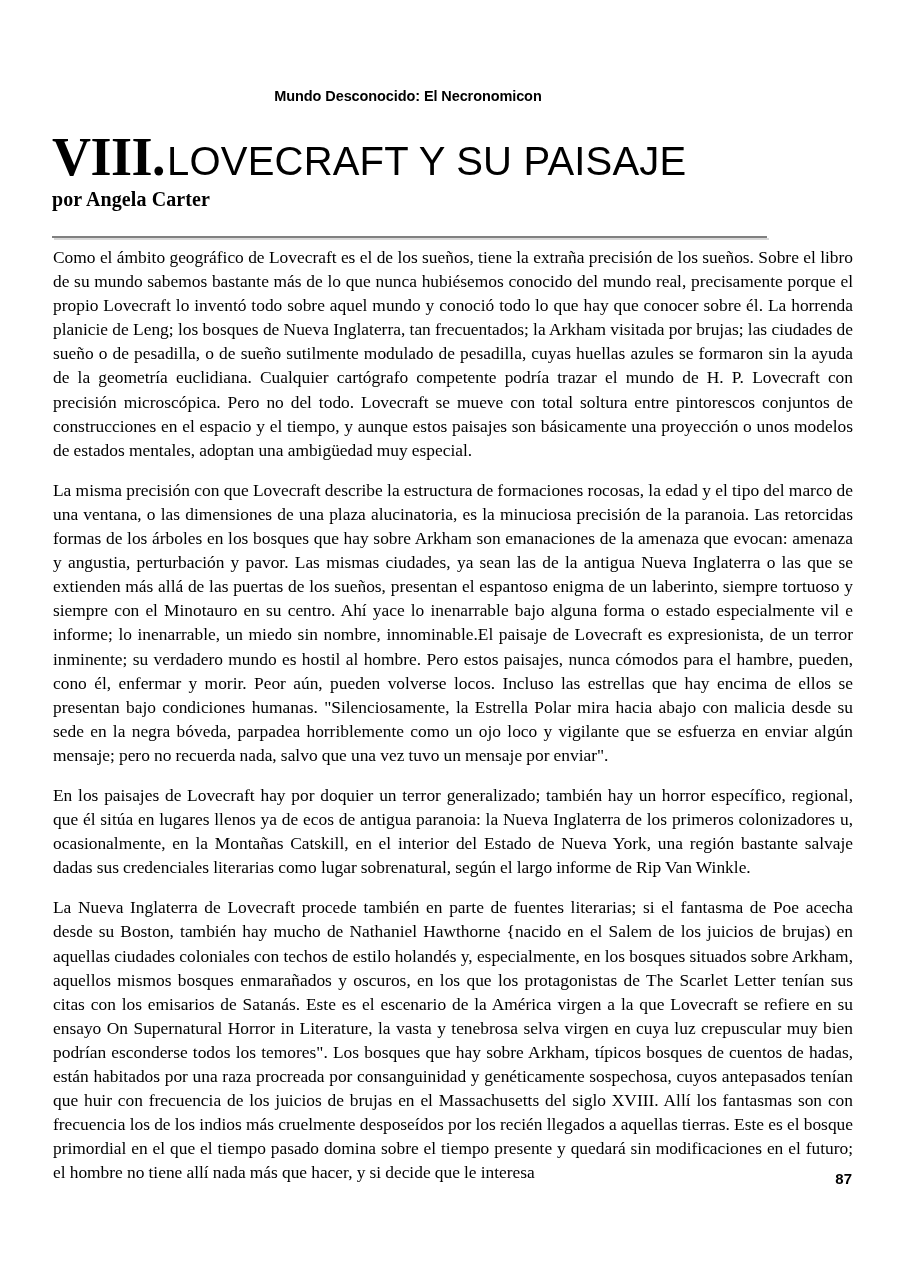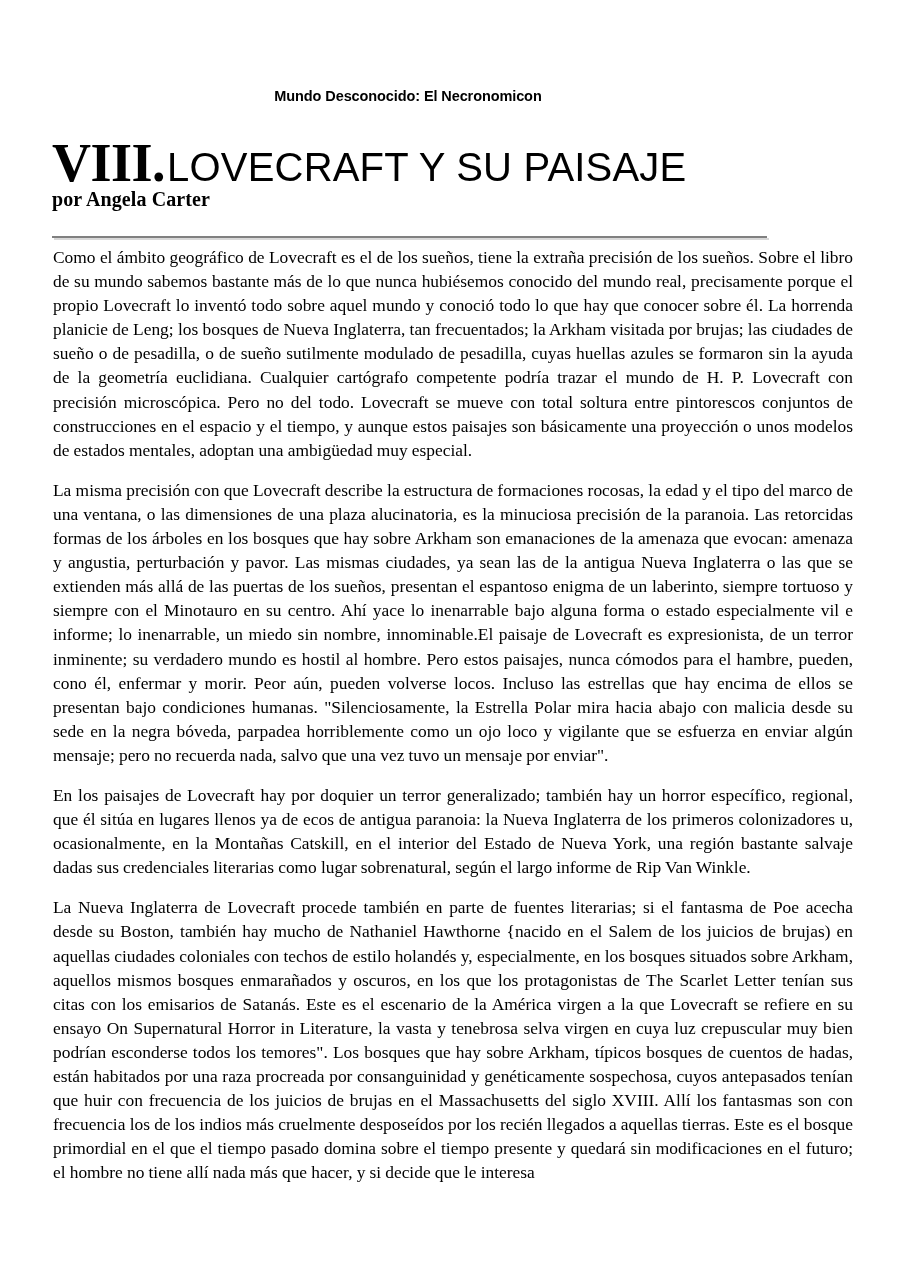--- a/index.html
+++ b/index.html
@@ -33,21 +33,21 @@
     font-family: "Liberation Sans", "DejaVu Sans", sans-serif;
     font-weight: bold;
     font-size: 14.5px;
     letter-spacing: -0.1px;
     color: #000;
   }
 
   
   .title-block {
     position: absolute;
-    top: 136px;
+    top: 130px;
     left: 52px;
     width: 800px;
     white-space: nowrap;
   }
   .chapter-number {
     font-family: "Liberation Serif", "DejaVu Serif", serif;
     font-weight: bold;
     font-size: 54px;
     line-height: 1;
     letter-spacing: -0.5px;
@@ -147,14 +147,15 @@
     <div class="bar"></div>
   </div>
 
   <div class="body">
     <p>Como el ámbito geográfico de Lovecraft es el de los sueños, tiene la extraña precisión de los sueños. Sobre el libro de su mundo sabemos bastante más de lo que nunca hubiésemos conocido del mundo real, precisamente porque el propio Lovecraft lo inventó todo sobre aquel mundo y conoció todo lo que hay que conocer sobre él. La horrenda planicie de Leng; los bosques de Nueva Inglaterra, tan frecuentados; la Arkham visitada por brujas; las ciudades de sueño o de pesadilla, o de sueño sutilmente modulado de pesadilla, cuyas huellas azules se formaron sin la ayuda de la geometría euclidiana. Cualquier cartógrafo competente podría trazar el mundo de H. P. Lovecraft con precisión microscópica. Pero no del todo. Lovecraft se mueve con total soltura entre pintorescos conjuntos de construcciones en el espacio y el tiempo, y aunque estos paisajes son básicamente una proyección o unos modelos de estados mentales, adoptan una ambigüedad muy especial.</p>
     <p>La misma precisión con que Lovecraft describe la estructura de formaciones rocosas, la edad y el tipo del marco de una ventana, o las dimensiones de una plaza alucinatoria, es la minuciosa precisión de la paranoia. Las retorcidas formas de los árboles en los bosques que hay sobre Arkham son emanaciones de la amenaza que evocan: amenaza y angustia, perturbación y pavor. Las mismas ciudades, ya sean las de la antigua Nueva Inglaterra o las que se extienden más allá de las puertas de los sueños, presentan el espantoso enigma de un laberinto, siempre tortuoso y siempre con el Minotauro en su centro. Ahí yace lo inenarrable bajo alguna forma o estado especialmente vil e informe; lo inenarrable, un miedo sin nombre, innominable.El paisaje de Lovecraft es expresionista, de un terror inminente; su verdadero mundo es hostil al hombre. Pero estos paisajes, nunca cómodos para el hambre, pueden, cono él, enfermar y morir. Peor aún, pueden volverse locos. Incluso las estrellas que hay encima de ellos se presentan bajo condiciones humanas. "Silenciosamente, la Estrella Polar mira hacia abajo con malicia desde su sede en la negra bóveda, parpadea horriblemente como un ojo loco y vigilante que se esfuerza en enviar algún mensaje; pero no recuerda nada, salvo que una vez tuvo un mensaje por enviar".</p>
     <p>En los paisajes de Lovecraft hay por doquier un terror generalizado; también hay un horror específico, regional, que él sitúa en lugares llenos ya de ecos de antigua paranoia: la Nueva Inglaterra de los primeros colonizadores u, ocasionalmente, en la Montañas Catskill, en el interior del Estado de Nueva York, una región bastante salvaje dadas sus credenciales literarias como lugar sobrenatural, según el largo informe de Rip Van Winkle.</p>
     <p>La Nueva Inglaterra de Lovecraft procede también en parte de fuentes literarias; si el fantasma de Poe acecha desde su Boston, también hay mucho de Nathaniel Hawthorne {nacido en el Salem de los juicios de brujas) en aquellas ciudades coloniales con techos de estilo holandés y, especialmente, en los bosques situados sobre Arkham, aquellos mismos bosques enmarañados y oscuros, en los que los protagonistas de The Scarlet Letter tenían sus citas con los emisarios de Satanás. Este es el escenario de la América virgen a la que Lovecraft se refiere en su ensayo On Supernatural Horror in Literature, la vasta y tenebrosa selva virgen en cuya luz crepuscular muy bien podrían esconderse todos los temores". Los bosques que hay sobre Arkham, típicos bosques de cuentos de hadas, están habitados por una raza procreada por consanguinidad y genéticamente sospechosa, cuyos antepasados tenían que huir con frecuencia de los juicios de brujas en el Massachusetts del siglo XVIII. Allí los fantasmas son con frecuencia los de los indios más cruelmente desposeídos por los recién llegados a aquellas tierras. Este es el bosque primordial en el que el tiempo pasado domina sobre el tiempo presente y quedará sin modificaciones en el futuro; el hombre no tiene allí nada más que hacer, y si decide que le interesa</p>
   </div>
 
+  <div class="folio">87</div>
 
 </div>
 
 </body></html>

